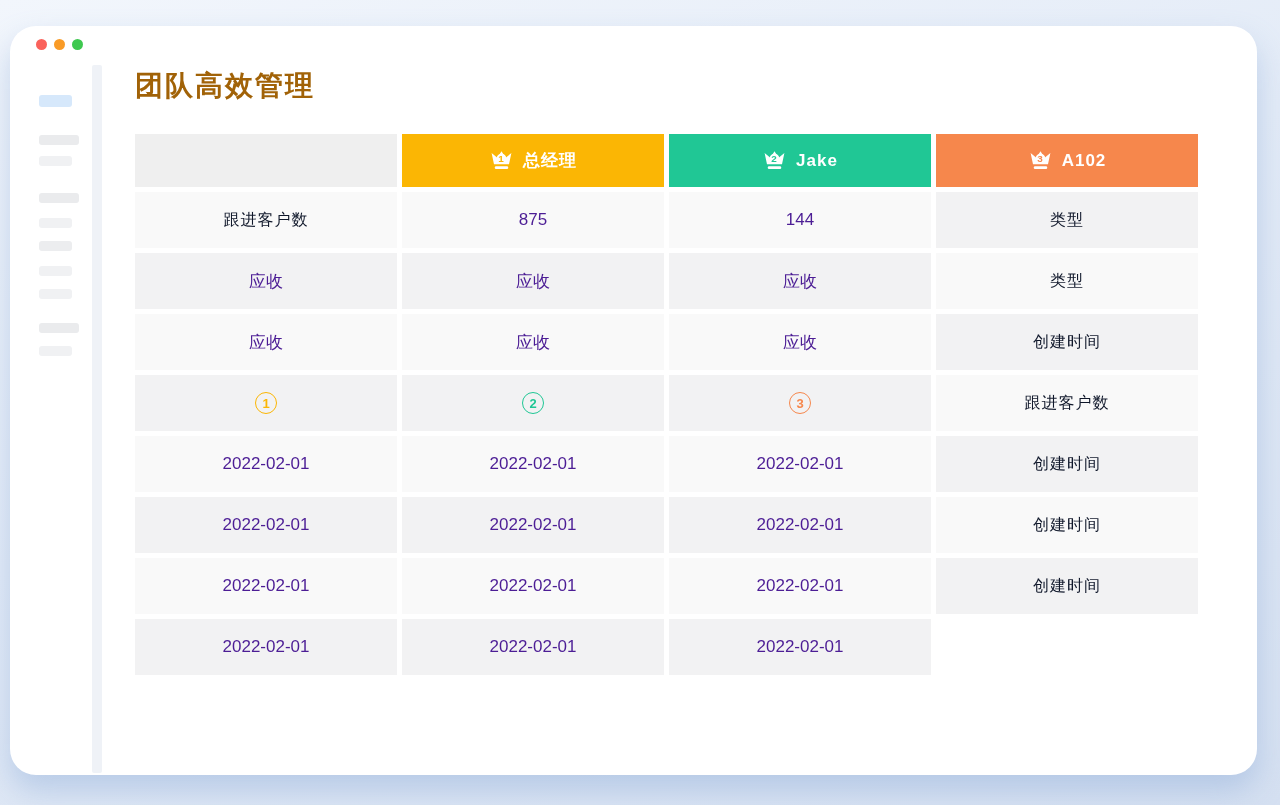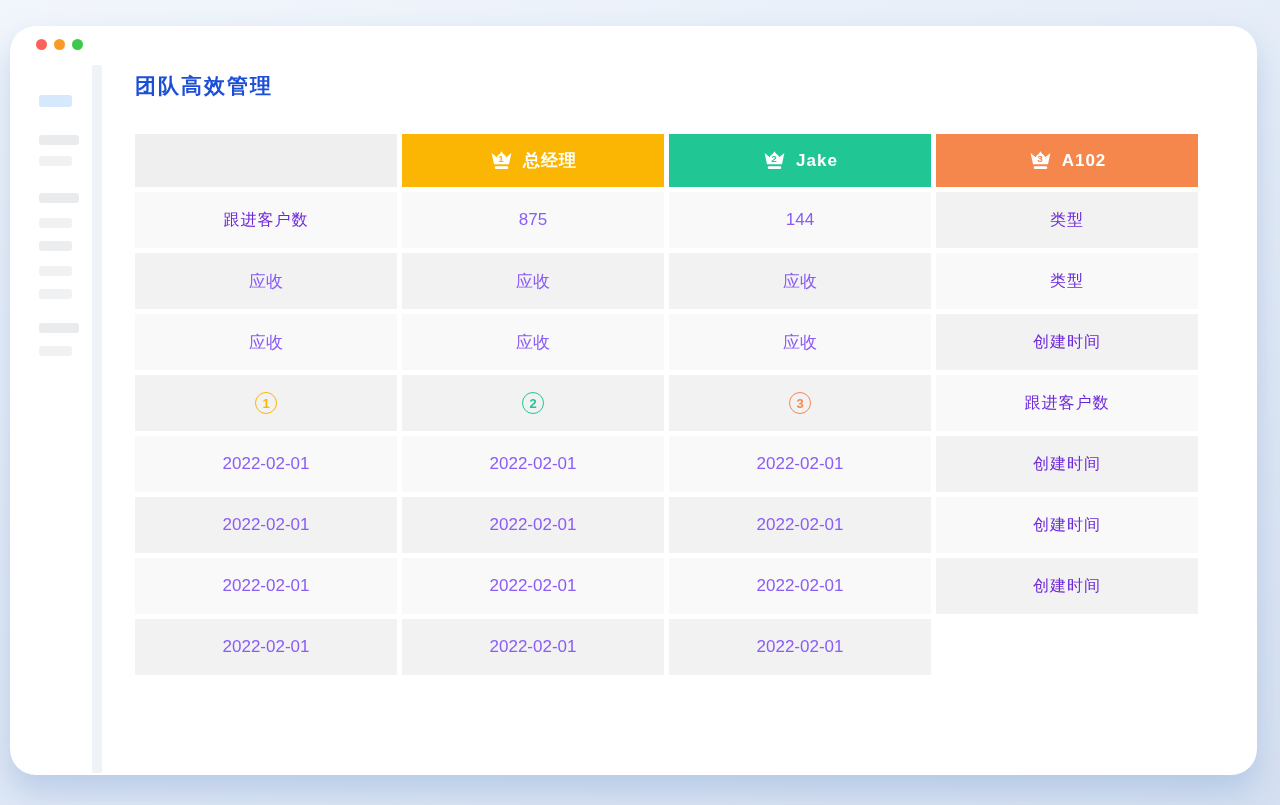--- a/index.html
+++ b/index.html
@@ -34,22 +34,22 @@
     background: #EFF2F7; border-radius: 2px;
   }
   .sb-bar { position: absolute; left: 29px; height: 10px; border-radius: 3px; background: #F0F1F3; }
   .sb-active { background: var(--sidebar-active); height: 12px; }
   .sb-wide { width: 40px; background: #EAEBED; }
   .sb-narrow { width: 33px; }
 
   
   .page-title {
     position: absolute; left: 125px; top: 47px;
-    font-size: 21px; line-height: 26px;
-    font-weight: bold; color: #1d4ed8;
+    font-size: 28px; line-height: 26px;
+    font-weight: bold; color: #a16207;
     letter-spacing: 2px;
   }
 
   
   .rank-table {
     position: absolute; left: 125px; top: 108px;
     width: 1063px;
     display: grid;
     grid-template-columns: 262px 262px 262px 262px;
     gap: 5px;
@@ -67,22 +67,22 @@
   .col1 { background: var(--rank1); }
   .col2 { background: var(--rank2); }
   .col3 { background: var(--rank3); }
   .col1 .crown-num { fill: var(--rank1); }
   .col2 .crown-num { fill: var(--rank2); }
   .col3 .crown-num { fill: var(--rank3); }
 
   .row-light { background: var(--row-light); }
   .row-dark  { background: var(--row-dark); }
 
-  .label-cell { color: #6d28d9; font-size: 16px; font-weight: 500; letter-spacing: 1px; }
-  .value-cell { color: #8b5cf6; }
+  .label-cell { color: #0f172a; font-size: 16px; font-weight: 500; letter-spacing: 1px; }
+  .value-cell { color: #4c1d95; }
 
   .rank-badge {
     width: 22px; height: 22px; border-radius: 50%;
     display: inline-flex; align-items: center; justify-content: center;
     font-size: 13px; font-weight: bold;
     border: 1.5px solid currentColor;
   }
   .rank-badge-1 { color: var(--rank1); }
   .rank-badge-2 { color: var(--rank2); }
   .rank-badge-3 { color: var(--rank3); }

